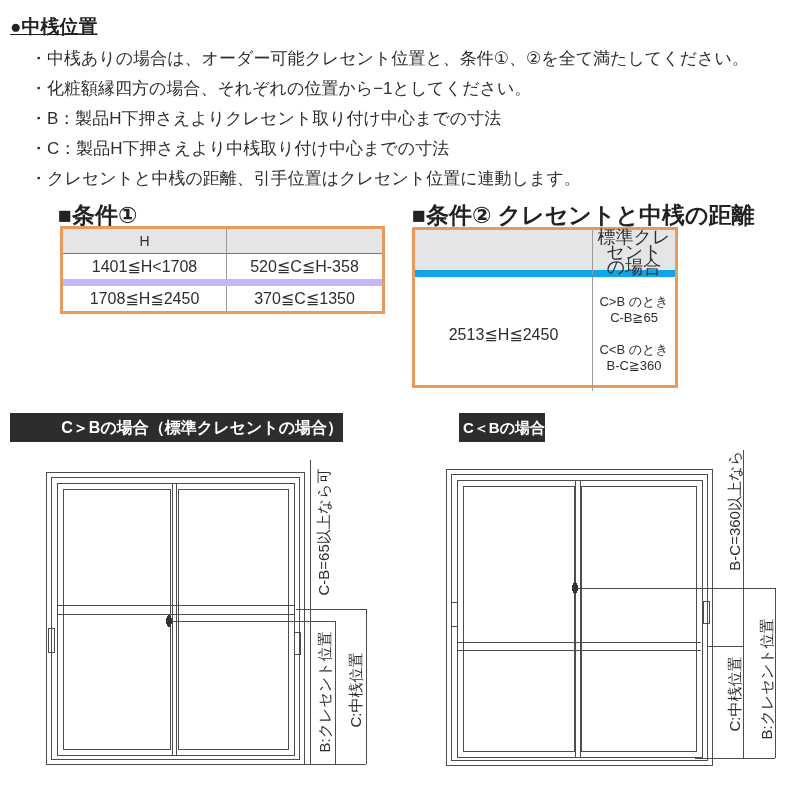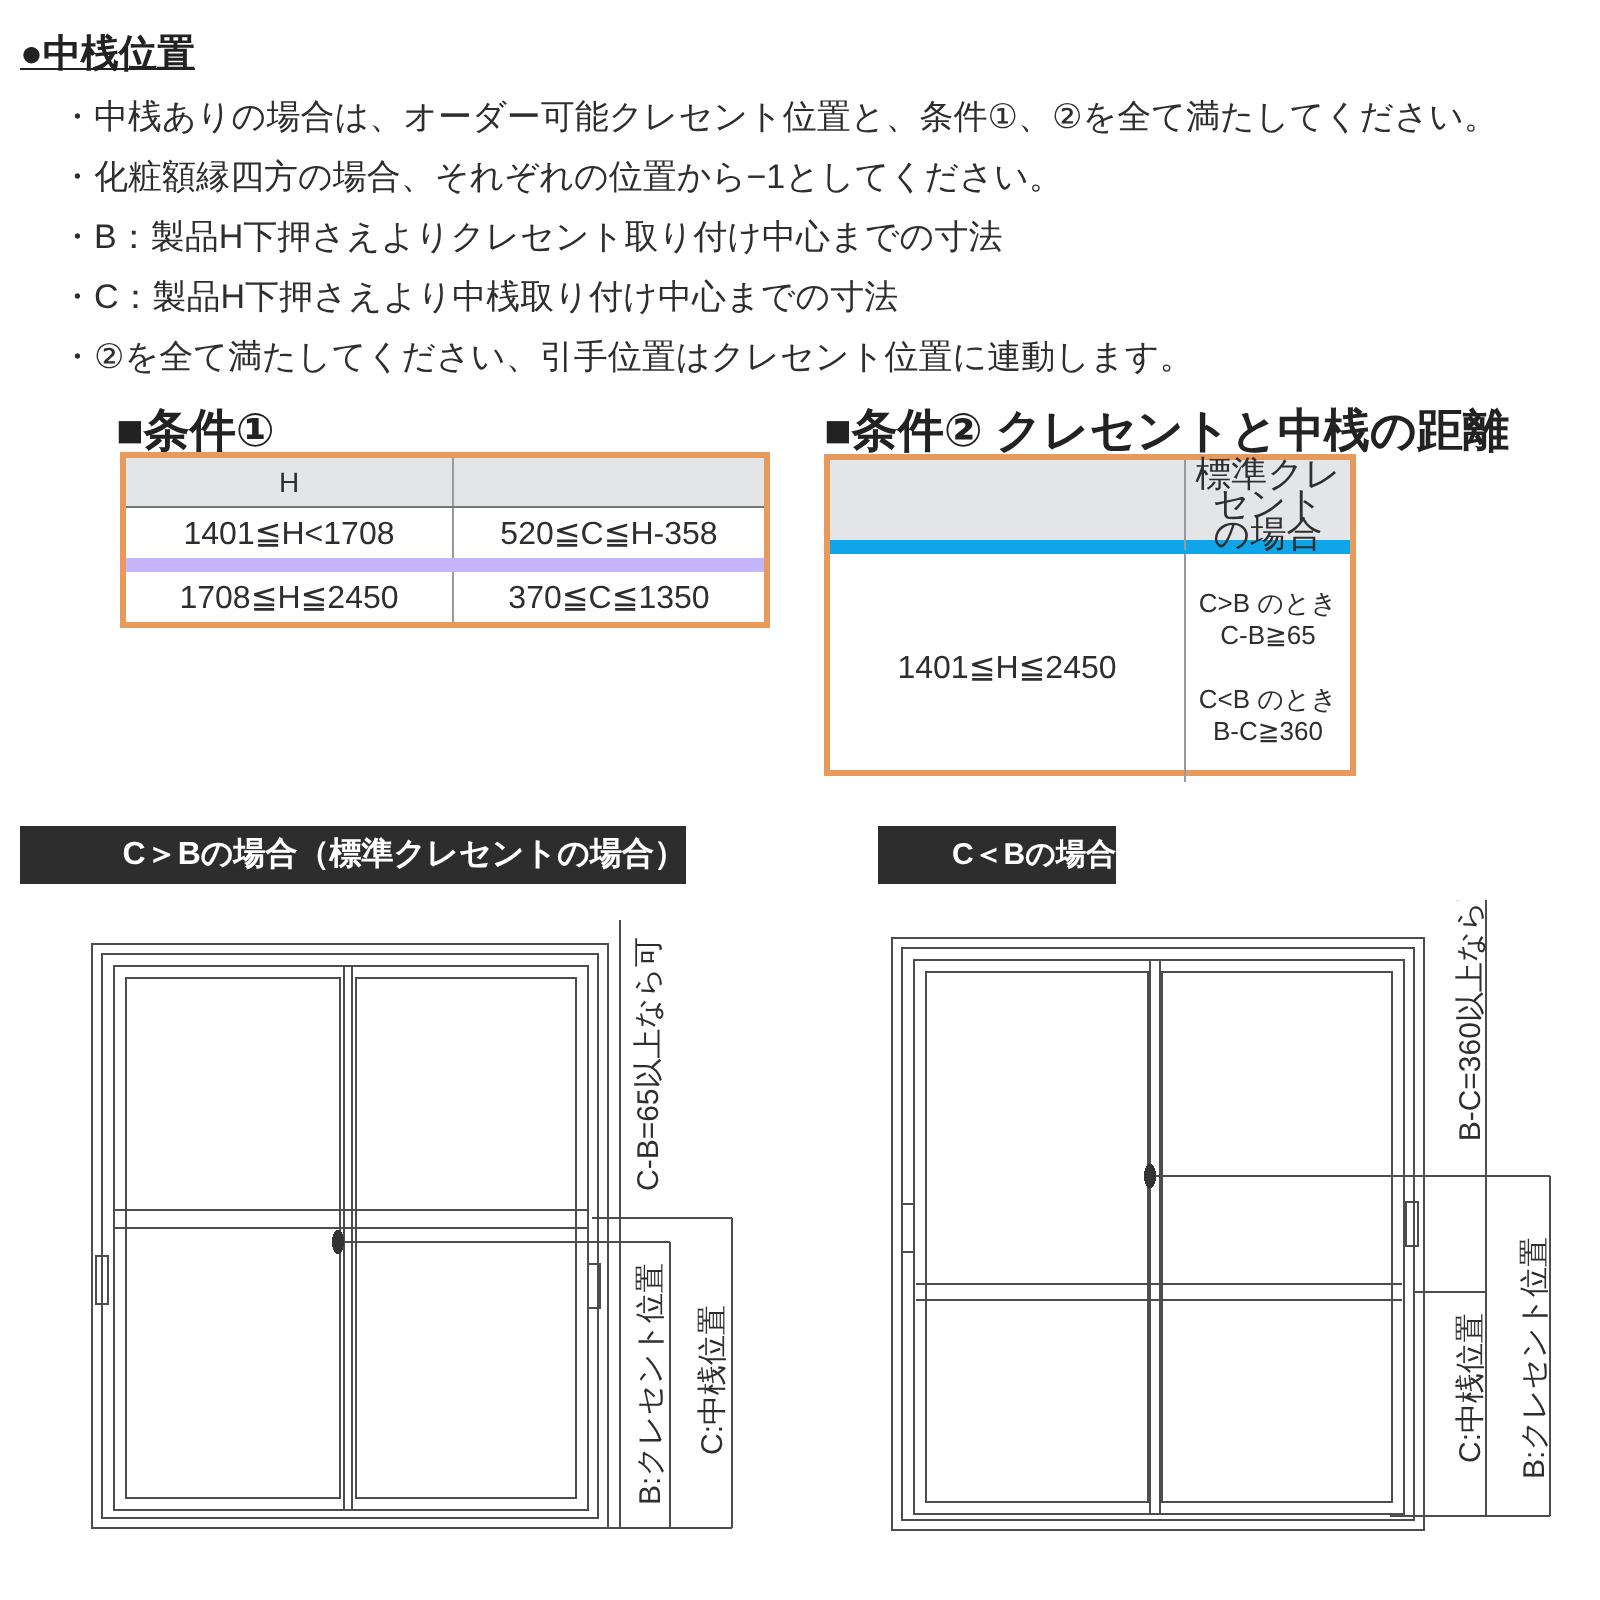--- a/index.html
+++ b/index.html
@@ -30,38 +30,38 @@
   .t2 .hdr { display:grid; grid-template-columns:178px 1fr; height:40px; background:#E4E5E7; border-bottom:7px solid #0ea5e9; font-size:18px; line-height:15px; }
   .t2 .body { display:grid; grid-template-columns:178px 1fr; height:114px; }
   .t2 .hcell2 { white-space:pre-line; }
   .t2 .cellH { font-size:16px; }
   .t2 .cellRule { font-size:13px; line-height:16px; white-space:pre-line; }
 
   
   .cap { top:413px; height:29px; line-height:29px; background:#2D2D2D; color:#ffffff;
          font-weight:bold; text-align:right; white-space:nowrap; }
   .cap1 { left:10px; width:333px; font-size:16px; }
-  .cap2 { left:439px; width:119px; font-size:15px; }
+  .cap2 { left:459px; width:86px; font-size:15px; }
 
   .diagram-svg { left:0; top:450px; }
   .diagram-svg text { font-size:15px; fill:#2e2e2e; stroke:none;
     font-family:"Liberation Sans","DejaVu Sans",sans-serif; }
   .lines { stroke:#4d4d4d; fill:none; stroke-width:1; }
 </style>
 </head>
 <body>
 
 <div class="abs page-title">●中桟位置</div>
 
 <div class="abs bullets">
   <div class="bullet">・中桟ありの場合は、オーダー可能クレセント位置と、条件①、②を全て満たしてください。</div>
   <div class="bullet">・化粧額縁四方の場合、それぞれの位置から−1としてください。</div>
   <div class="bullet">・B：製品H下押さえよりクレセント取り付け中心までの寸法</div>
   <div class="bullet">・C：製品H下押さえより中桟取り付け中心までの寸法</div>
-  <div class="bullet">・②を全て満たしてください、引手位置はクレセント位置に連動します。</div>
+  <div class="bullet">・クレセントと中桟の距離、引手位置はクレセント位置に連動します。</div>
 </div>
 
 <div class="abs sec-heading h1">■条件①</div>
 
 <div class="abs tbl t1">
   <div class="row hdr">
     <div class="cell cdiv">H</div>
   </div>
   <div class="row r rA">
     <div class="cell cdiv">1401≦H&lt;1708</div>
@@ -75,21 +75,21 @@
 
 <div class="abs sec-heading h2">■条件② クレセントと中桟の距離</div>
 
 <div class="abs tbl t2">
   <div class="hdr">
     <div class="cell cdiv"></div>
     <div class="cell hcell2">標準クレセント
 の場合</div>
   </div>
   <div class="body">
-    <div class="cell cdiv cellH">1401≦H≦2450</div>
+    <div class="cell cdiv cellH">2513≦H≦2450</div>
     <div class="cell cellRule">C&gt;B のとき
 C-B≧65
 
 C&lt;B のとき
 B-C≧360</div>
   </div>
 </div>
 
 <div class="abs cap cap1">C＞Bの場合（標準クレセントの場合）</div>
 <div class="abs cap cap2">C＜Bの場合</div>

